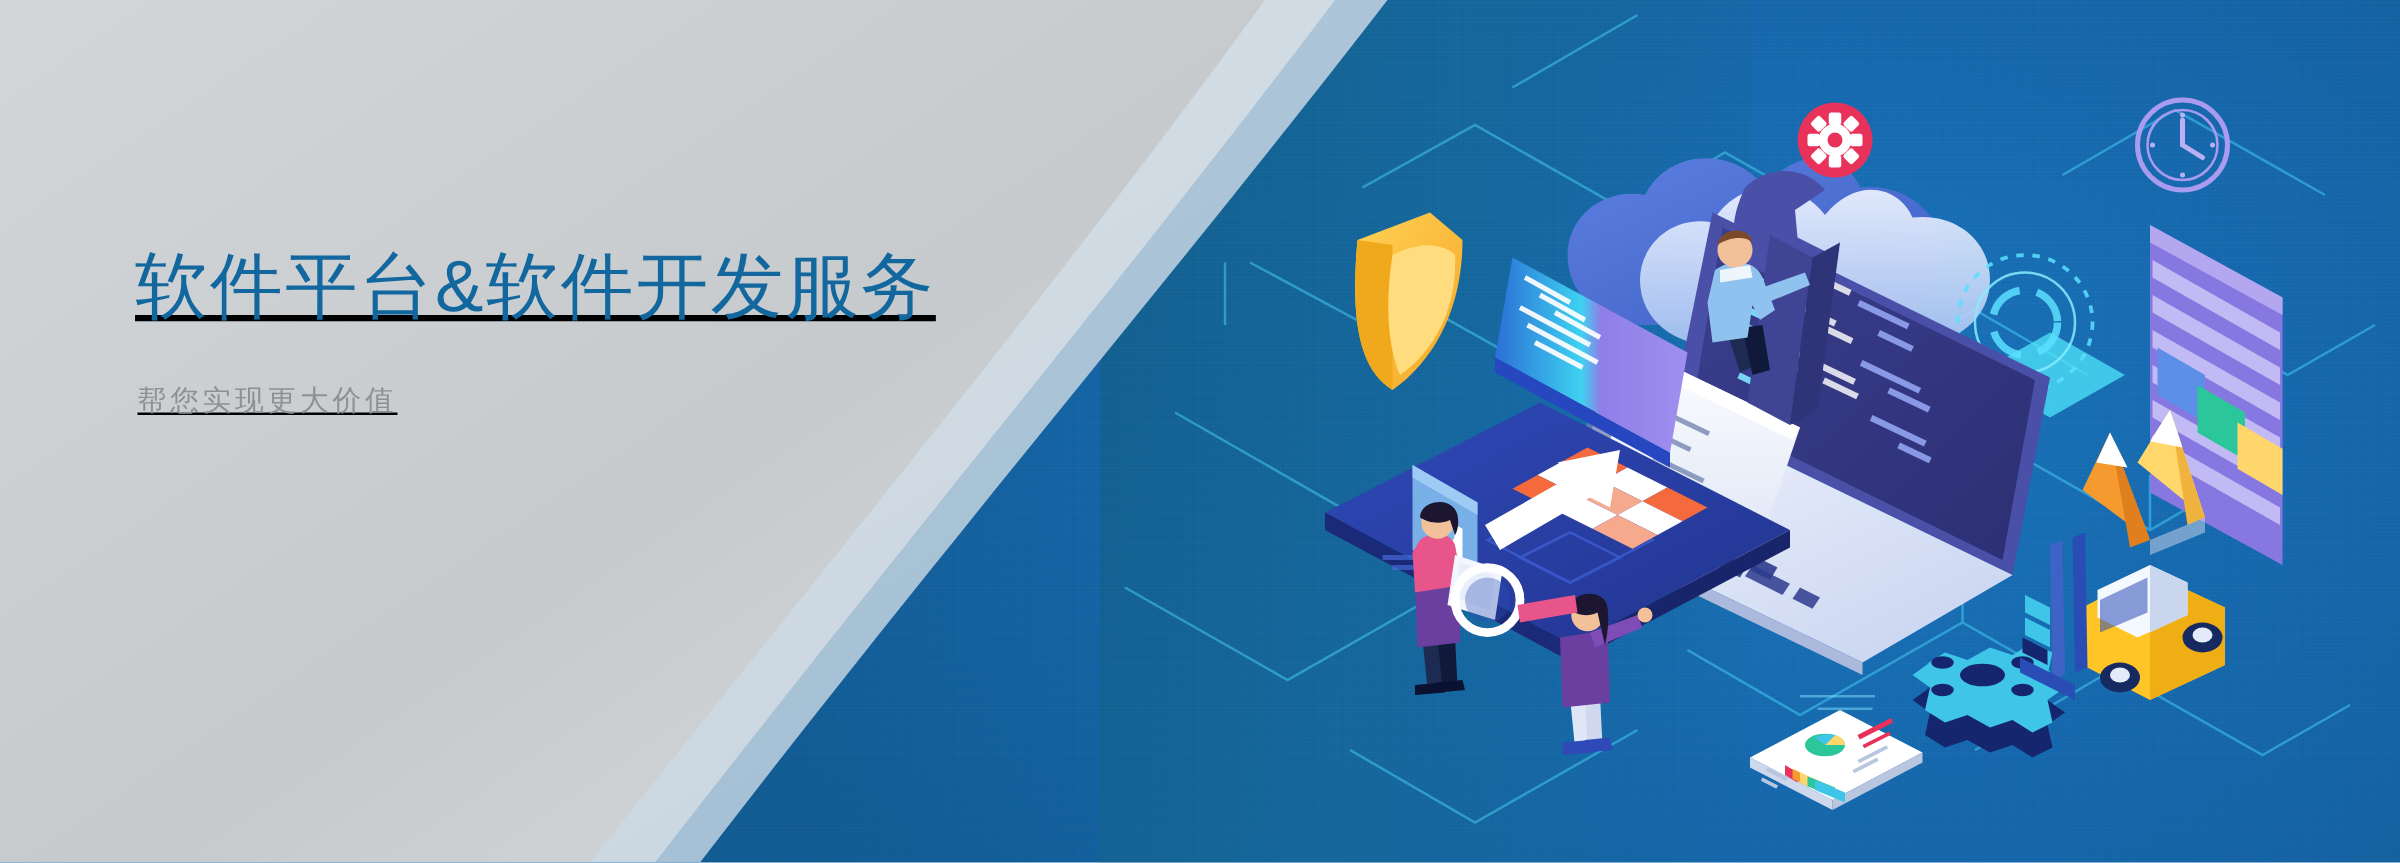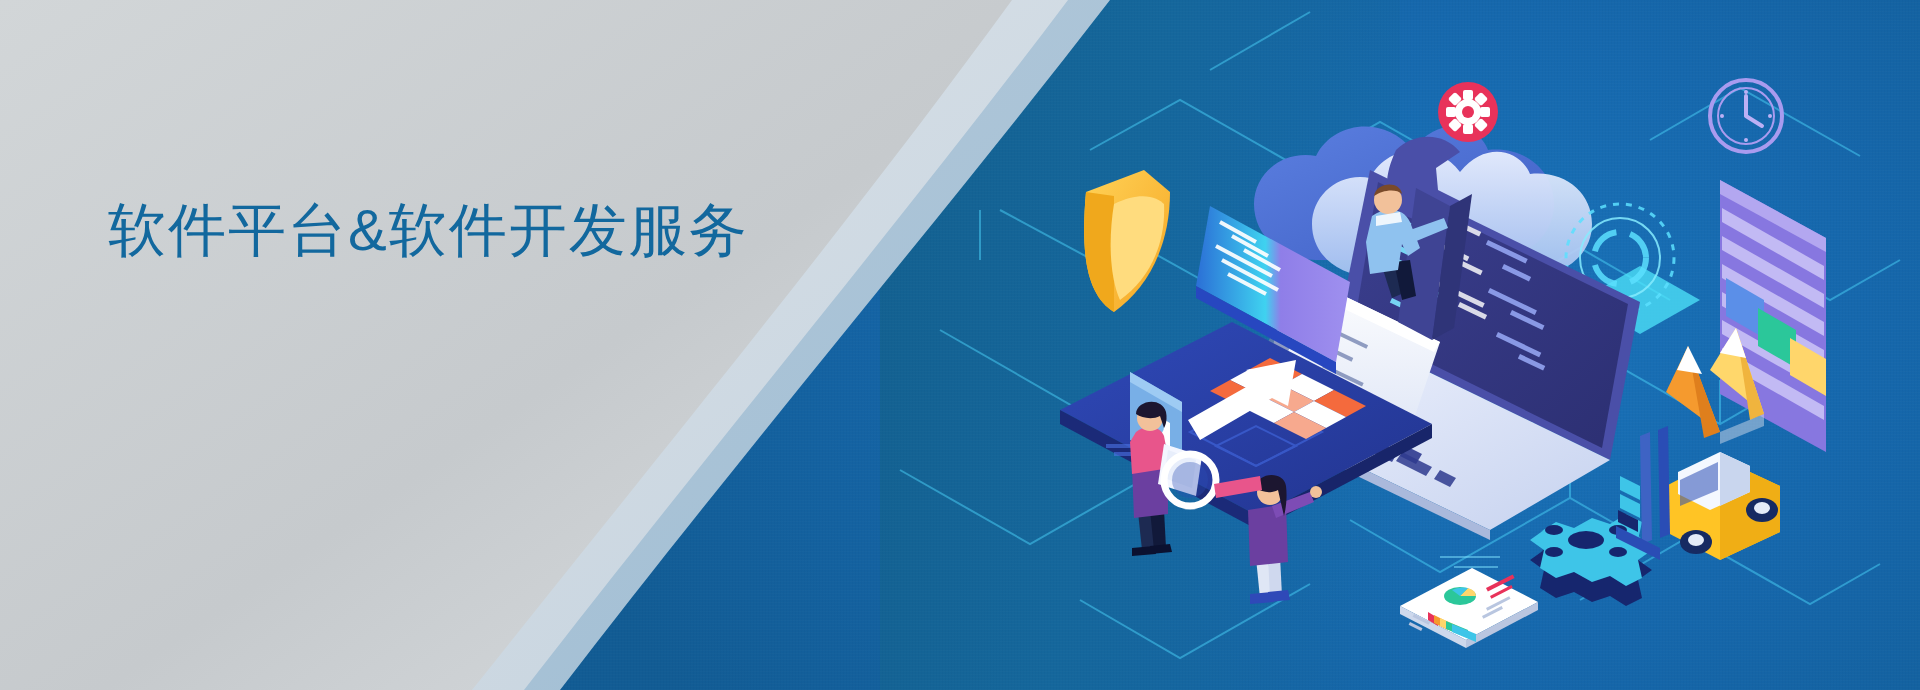--- a/index.html
+++ b/index.html
@@ -30,21 +30,21 @@
   .bg-darkleft{
     position:absolute; left:880px; top:0; width:520px; height:690px;
     background:linear-gradient(100deg,#13608f 0%, #15679c 45%, rgba(21,103,156,0) 100%);
   }
 
   
   .sweep{position:absolute; left:0; top:0; width:1250px; height:690px;}
   .sweep svg{display:block;}
 
   
-  .copy{position:absolute; left:108px; top:198px; width:760px;}
+  .copy{position:absolute; left:108px; top:198px; width:760px;text-decoration:underline;}
   .headline{
     font-size:58px;
     line-height:1.12;
     letter-spacing:2px;
     color:#12689e;
     font-weight:400;
     margin:0;
     white-space:nowrap;
   }
   .subline{
@@ -480,15 +480,16 @@
         </linearGradient>
       </defs>
       <path d="M0 0 L1110 0 C 940 220 760 430 560 690 L0 690 Z" fill="url(#gBand2)"></path>
       <path d="M0 0 L1068 0 C 902 220 724 432 524 690 L0 690 Z" fill="url(#gBand1)"></path>
       <path d="M0 0 L1012 0 C 852 220 676 434 472 690 L0 690 Z" fill="url(#gSilver)"></path>
     </svg>
   </div>
 
   <div class="copy">
     <h1 class="headline">软件平台&amp;软件开发服务</h1>
+    <p class="subline">帮您实现更大价值</p>
   </div>
 
 </div>
 
 </body></html>

